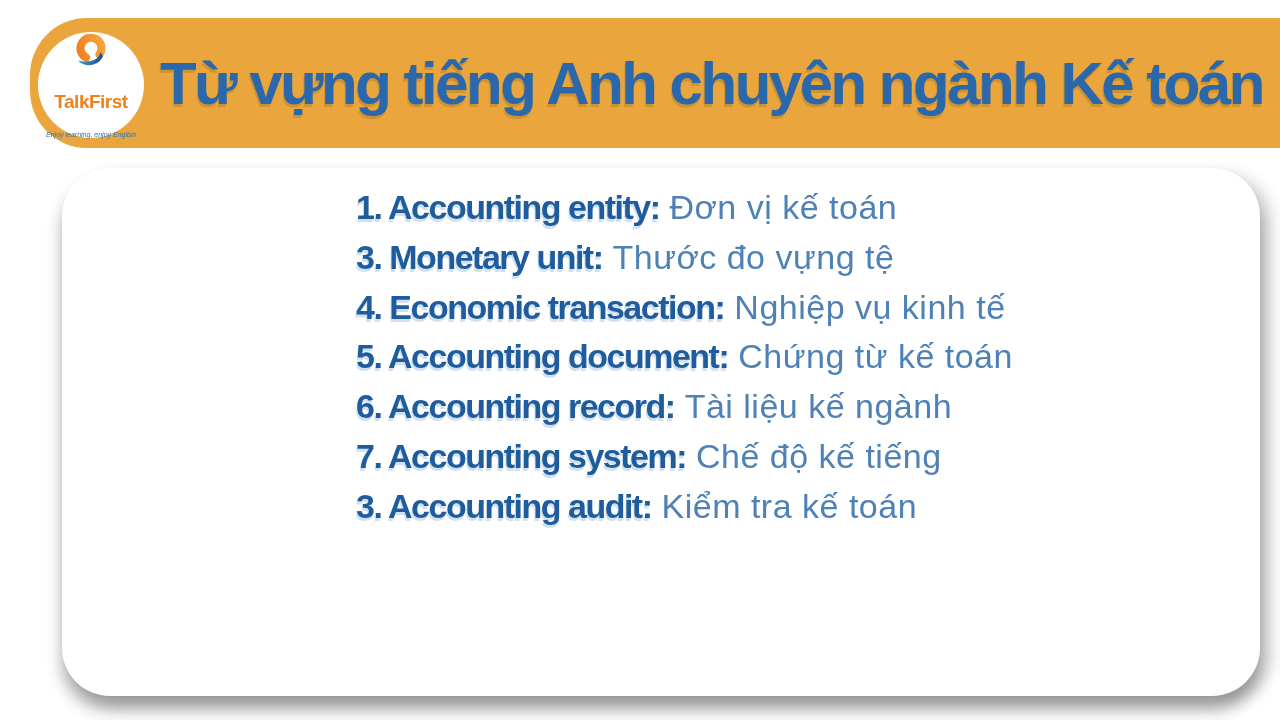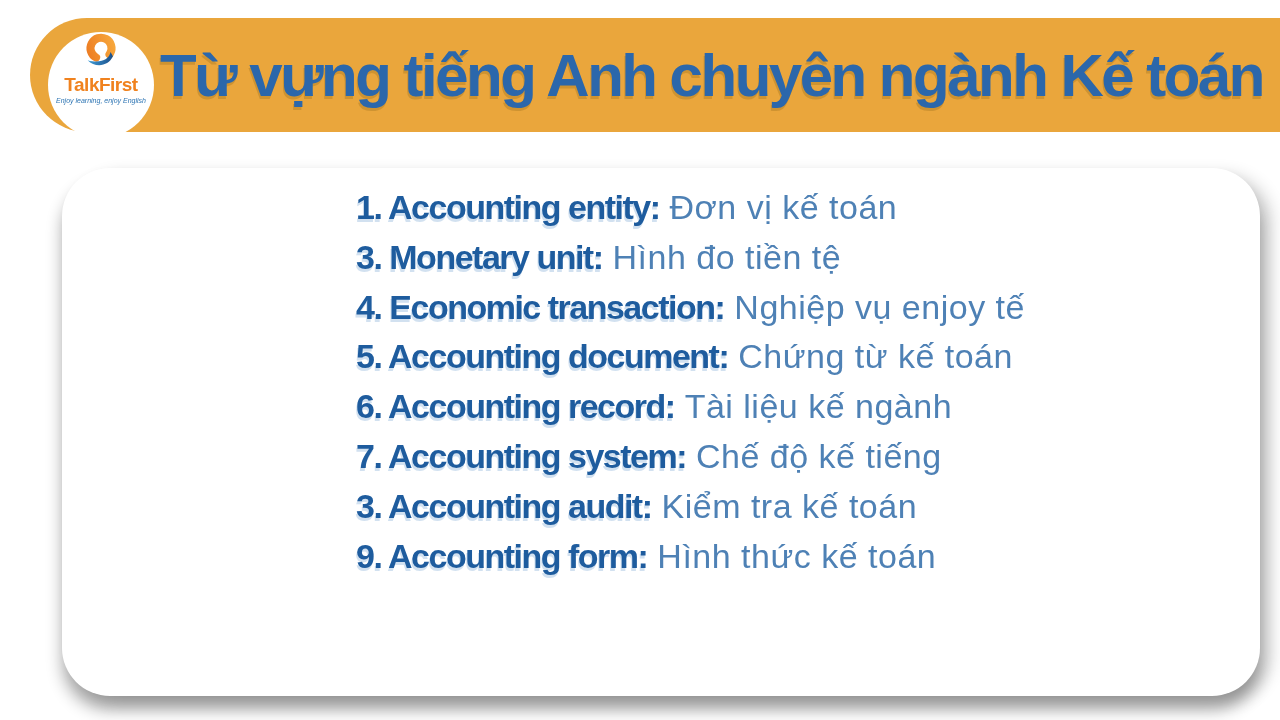--- a/index.html
+++ b/index.html
@@ -9,49 +9,49 @@
     font-family: "Liberation Sans", sans-serif;
     overflow: hidden;
     position: relative;
   }
   .slide { position: absolute; inset: 0; }
 
   
   .banner {
     position: absolute;
     left: 30px; top: 18px;
-    width: 1250px; height: 114px;
+    width: 1250px; height: 130px;
     background: var(--banner-color, #EAA63C);
     border-radius: 57px 0 0 57px;
   }
   .title {
     position: absolute;
     left: 130px; right: 20px;
     top: 50%; transform: translateY(-50%);
     margin: 0;
     text-align: center;
     font-size: 60px;
     font-weight: bold;
     letter-spacing: -2.5px;
     color: var(--title-color, #2B67AB);
     text-shadow: -1px 3px 0 rgba(141,103,28,0.30);
     white-space: nowrap;
   }
 
   
   .logo-circle {
     position: absolute;
-    left: 48px; top: 32px;
+    left: 38px; top: 32px;
     width: 106px; height: 106px;
     background: #ffffff;
     border-radius: 50%;
     display: flex;
     flex-direction: column;
     align-items: center;
-    justify-content: flex-start;
+    justify-content: space-between;
     z-index: 2;
   }
   .logo-icon { display: block; margin-bottom: 1px; }
   .brand {
     font-size: 19px;
     font-weight: bold;
     letter-spacing: -0.5px;
     color: var(--brand-color, #F0821E);
     line-height: 1;
   }
@@ -121,23 +121,22 @@
       <circle cx="24" cy="17" r="11" fill="none" stroke="url(#og)" stroke-width="8.5" stroke-linecap="round" stroke-dasharray="53 17" transform="rotate(118 24 17)"></circle>
       <path d="M34 21 C32.5 29 23 33.5 10 29.5 C17.5 37.5 31.5 36.5 36.5 25.5 Z" fill="url(#bg2)"></path>
     </svg>
     <div class="brand">TalkFirst</div>
     <div class="tagline">Enjoy learning, enjoy English</div>
   </div>
 
   <main class="card">
     <ol class="vocab" id="vocab-list">
         <li><span class="term">1. Accounting entity:</span><span class="trans">Đơn vị kế toán</span></li>
-        <li><span class="term">3. Monetary unit:</span><span class="trans">Hình đo tiền tệ</span></li>
-        <li><span class="term">4. Economic transaction:</span><span class="trans">Nghiệp vụ enjoy tế</span></li>
+        <li><span class="term">3. Monetary unit:</span><span class="trans">Thước đo vựng tệ</span></li>
+        <li><span class="term">4. Economic transaction:</span><span class="trans">Nghiệp vụ kinh tế</span></li>
         <li><span class="term">5. Accounting document:</span><span class="trans">Chứng từ kế toán</span></li>
         <li><span class="term">6. Accounting record:</span><span class="trans">Tài liệu kế ngành</span></li>
         <li><span class="term">7. Accounting system:</span><span class="trans">Chế độ kế tiếng</span></li>
         <li><span class="term">3. Accounting audit:</span><span class="trans">Kiểm tra kế toán</span></li>
-        <li><span class="term">9. Accounting form:</span><span class="trans">Hình thức kế toán</span></li>
       </ol>
   </main>
 
 </div>
 
 </body></html>

